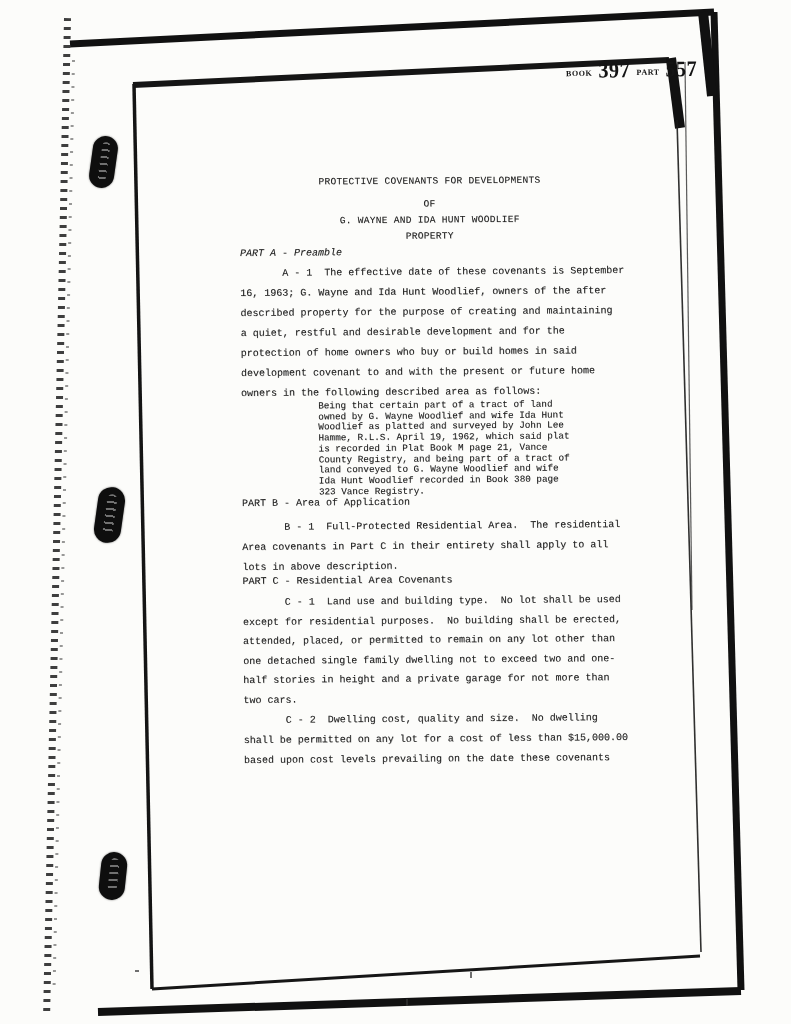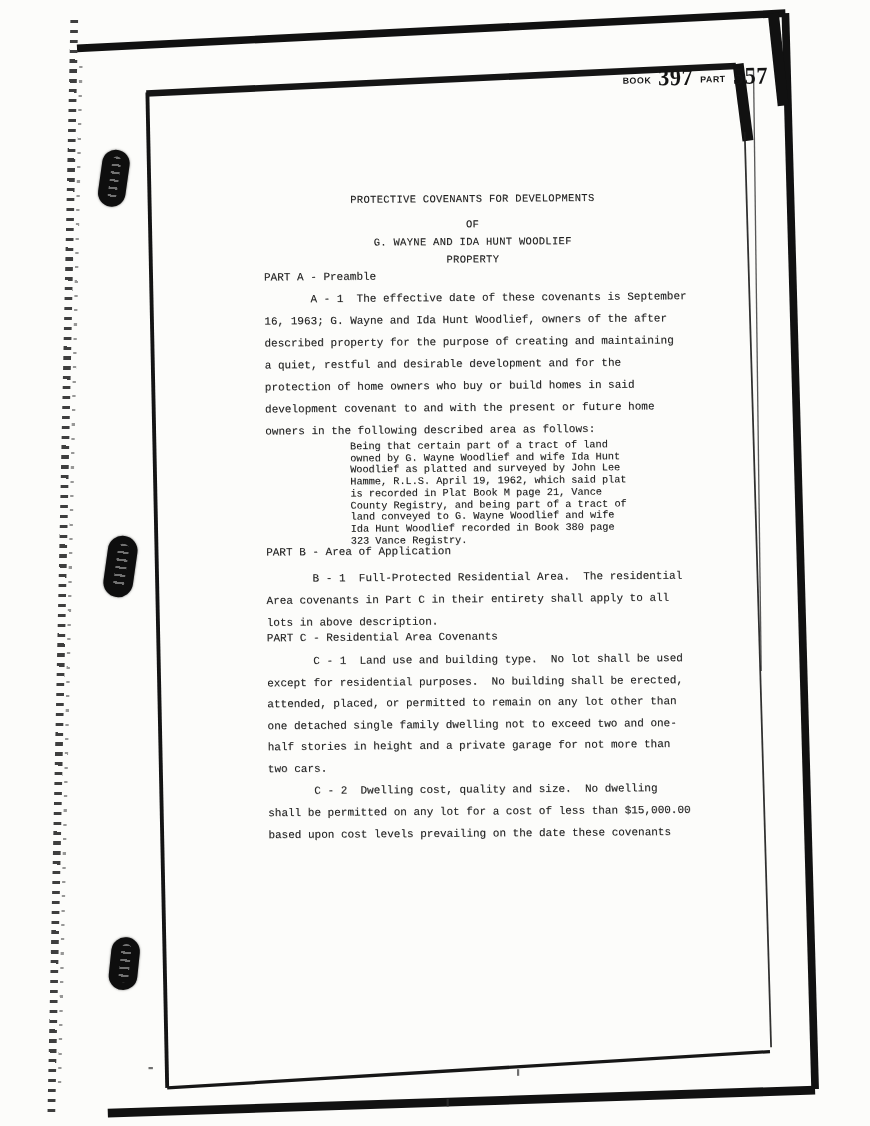--- a/index.html
+++ b/index.html
@@ -29,21 +29,21 @@
     position:absolute;left:72px;top:60px;width:3px;height:930px;
     transform:rotate(1.2deg);transform-origin:top left;
     background:repeating-linear-gradient(to bottom,#333 0 2px,transparent 2px 13px);
     opacity:.5;
   }
   .stamp{
     position:absolute;left:566px;top:57px;display:flex;align-items:center;gap:5px;
     transform:rotate(-1deg);color:#141414;white-space:nowrap;
   }
   .stamp .lbl{
-    font-family:Liberation Sans, sans-serif;font-size:8px;font-weight:700;
+    font-family:Liberation Serif, serif;font-size:8px;font-weight:700;
     letter-spacing:.5px;position:relative;top:2px;
   }
   .stamp .num{
     font-family:"Liberation Serif","DejaVu Serif",serif;font-size:22px;font-weight:700;
     transform:scaleX(.92);letter-spacing:.5px;
   }
   .text-layer{
     position:absolute;left:238px;top:0;width:410px;height:1024px;
     transform:rotate(-.45deg);transform-origin:0 0;
     text-shadow:.3px .3px 0 rgba(20,20,20,.35);
@@ -97,21 +97,21 @@
     <span class="num">557</span>
   </div>
 
   <div class="text-layer">
 
     <div class="tl" style="top:177px;">PROTECTIVE COVENANTS FOR DEVELOPMENTS</div>
     <div class="tl" style="top:200px;">OF</div>
     <div class="tl" style="top:216px;">G. WAYNE AND IDA HUNT WOODLIEF</div>
     <div class="tl" style="top:232px;">PROPERTY</div>
 
-    <div class="blk heading" style="top:248px;">PART A - Preamble</div>
+    <div class="blk heading" style="top:248px;font-style:italic;">PART A - Preamble</div>
 
     <div class="blk lines body-lh" style="top:264px;">       A - 1  The effective date of these covenants is September
 16, 1963; G. Wayne and Ida Hunt Woodlief, owners of the after
 described property for the purpose of creating and maintaining
 a quiet, restful and desirable development and for the
 protection of home owners who buy or build homes in said
 development covenant to and with the present or future home
 owners in the following described area as follows:</div>
 
     <div class="blk lines quote" style="top:402px;">Being that certain part of a tract of land

